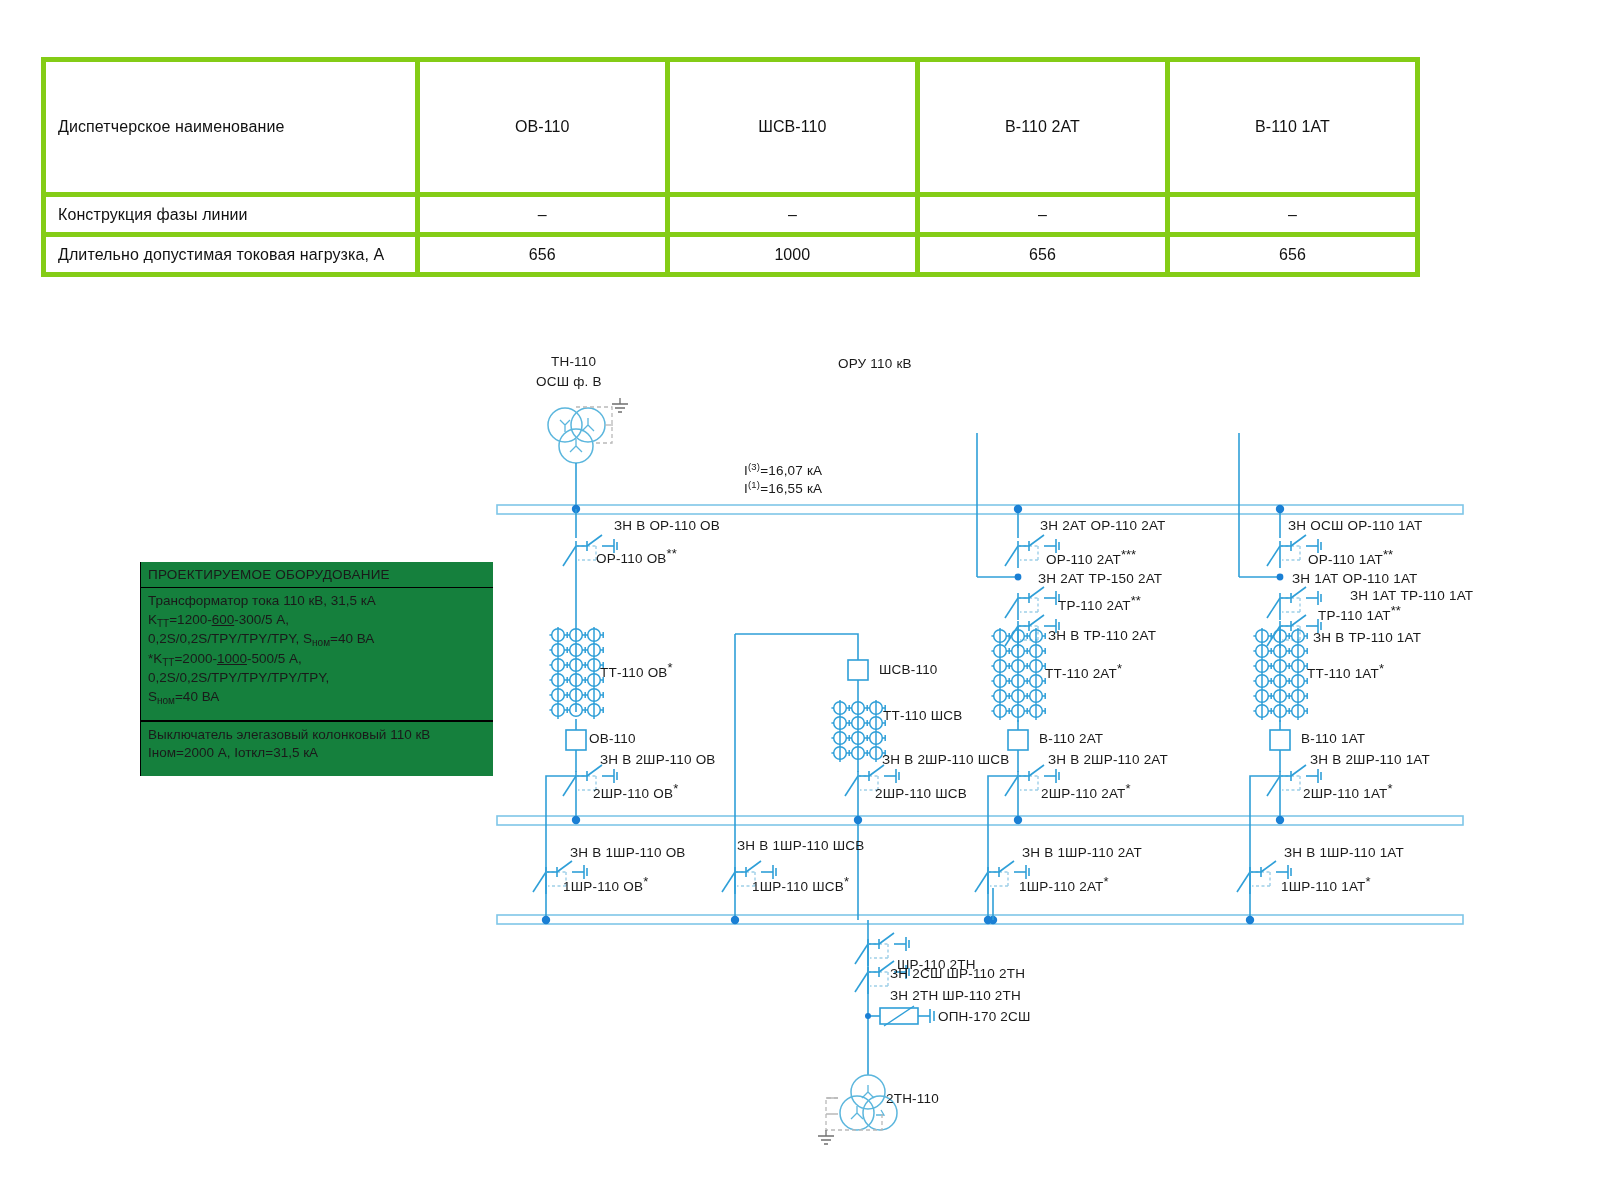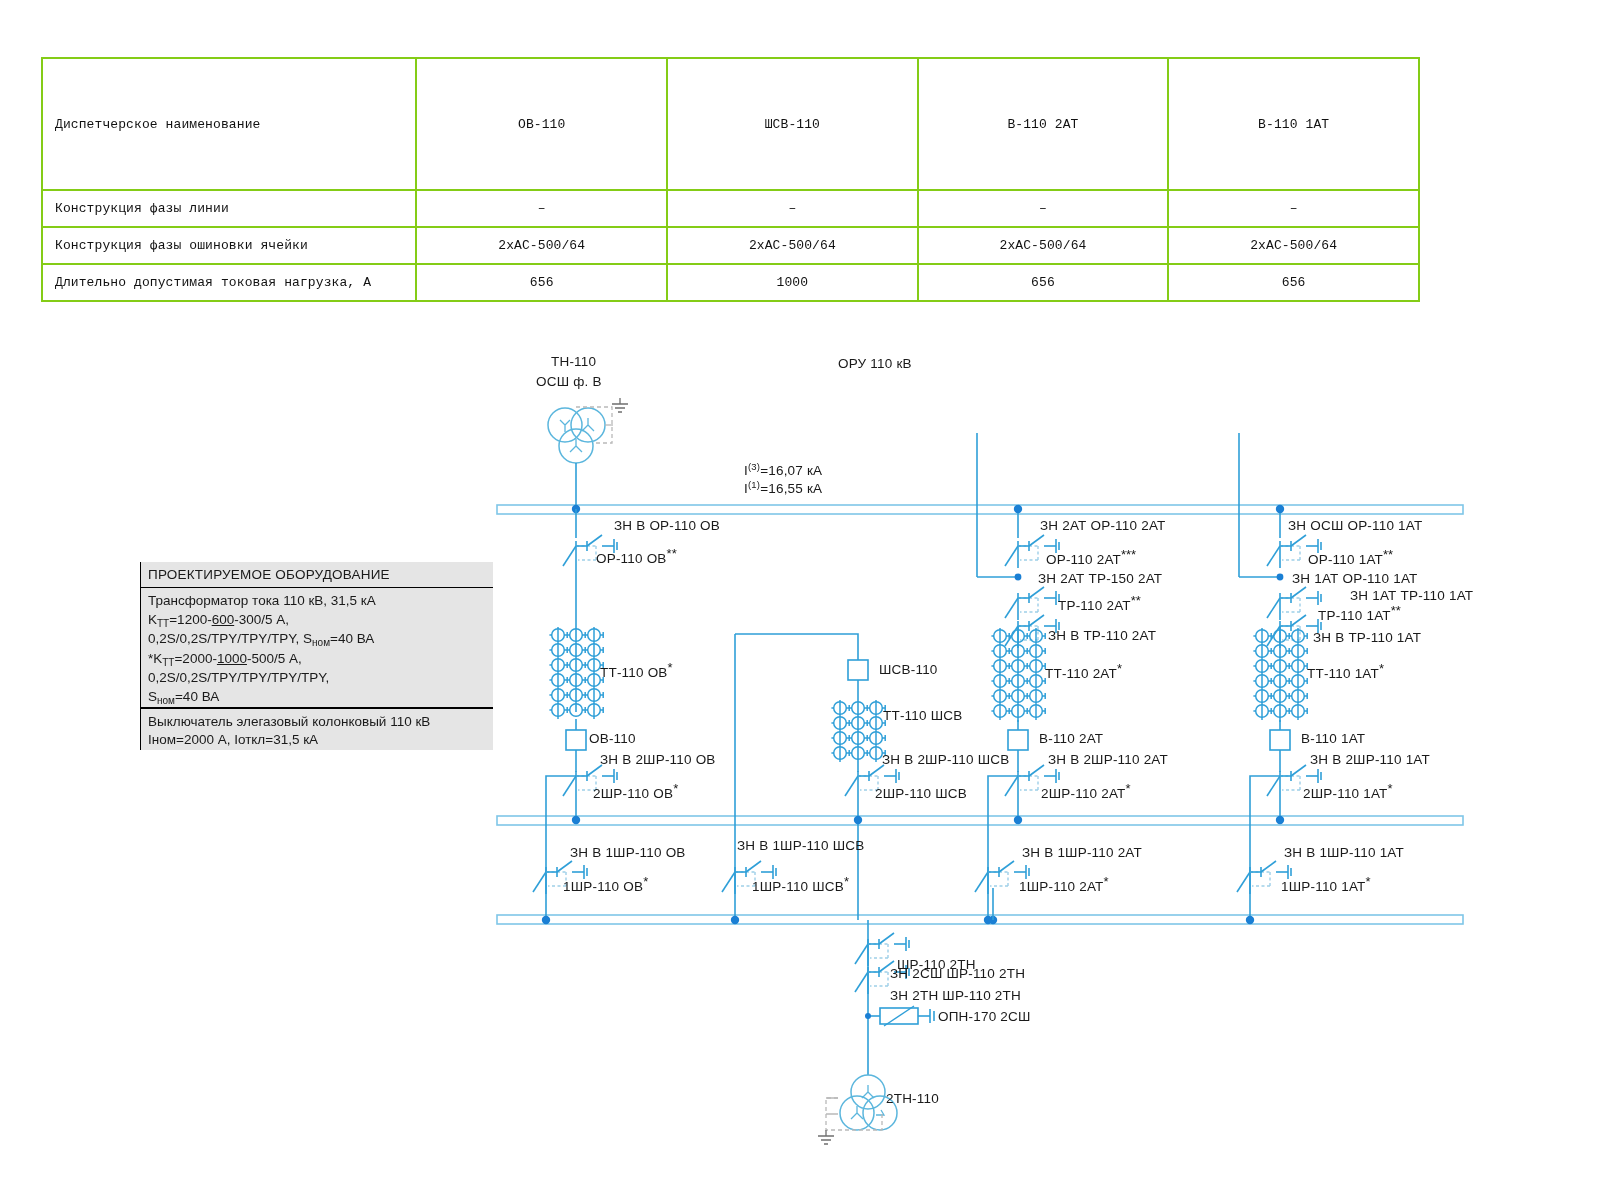--- a/index.html
+++ b/index.html
@@ -2,40 +2,40 @@
 <html><head>
 <meta charset="utf-8">
 <style>
   html,body{margin:0;padding:0;background:#ffffff;}
   body{width:1600px;height:1200px;position:relative;
        font-family:"Liberation Sans","DejaVu Sans",sans-serif;
        color:#1a1a1a;overflow:hidden;}
 
   
   #spec-table{position:absolute;left:41px;top:57px;width:1379px;border-collapse:collapse;}
-  #spec-table td{border:2px solid #84cc16;font-size:13px;padding:0 12px;color:#111;
-                 letter-spacing:.1px;font-family:Liberation Mono, monospace;}
+  #spec-table td{border:5px solid #84cc16;font-size:16px;padding:0 12px;color:#111;
+                 letter-spacing:.1px;}
   #spec-table td.lbl{text-align:left;}
   #spec-table td.val{text-align:center;}
   #spec-table tr.r-head td{height:130px;}
   #spec-table tr.r-norm td{height:35px;}
   #spec-table col.c0{width:375px;}
   #spec-table col.cx{width:251px;}
 
   
   #diagram{position:absolute;left:0;top:0;width:1600px;height:1200px;
            pointer-events:none;}
   #diagram *{pointer-events:auto;}
 
   
   #legend{position:absolute;left:140px;top:562px;width:352px;
-          border-left:1.6px solid #000;background:#e5e5e5;}
+          border-left:1.6px solid #000;background:#15803d;}
   #legend .hdr{font-size:13.5px;padding:5px 0 5px 7px;letter-spacing:.2px;}
   #legend .sep{height:1.4px;background:#000;}
-  #legend .blk{padding:4px 0 0 7px;font-size:13.5px;line-height:18.5px;}
+  #legend .blk{padding:4px 0 13px 7px;font-size:13.5px;line-height:18.5px;}
   #legend .blk div{white-space:nowrap;}
   sub.s{font-size:10px;vertical-align:baseline;position:relative;top:3px;}
   span.und{text-decoration:underline;}
 
   
   .lb{position:absolute;font-size:13.5px;white-space:nowrap;color:#1a1a1a;
       letter-spacing:.2px;}
   .lb .st{font-size:13px;position:relative;top:-5px;letter-spacing:0px;}
   .sup3{font-size:9.5px;position:relative;top:-5px;}
 </style>
@@ -59,27 +59,20 @@
       <td class="val">В-110 1АТ</td>
     </tr>
     <tr class="r-norm">
       <td class="lbl">Конструкция фазы линии</td>
       <td class="val">–</td>
       <td class="val">–</td>
       <td class="val">–</td>
       <td class="val">–</td>
     </tr>
     <tr class="r-norm">
-      <td class="lbl">Конструкция фазы ошиновки ячейки</td>
-      <td class="val">2хАС-500/64</td>
-      <td class="val">2хАС-500/64</td>
-      <td class="val">2хАС-500/64</td>
-      <td class="val">2хАС-500/64</td>
-    </tr>
-    <tr class="r-norm">
       <td class="lbl">Длительно допустимая токовая нагрузка, А</td>
       <td class="val">656</td>
       <td class="val">1000</td>
       <td class="val">656</td>
       <td class="val">656</td>
     </tr>
   </tbody>
 </table>
 
 <div id="legend">

